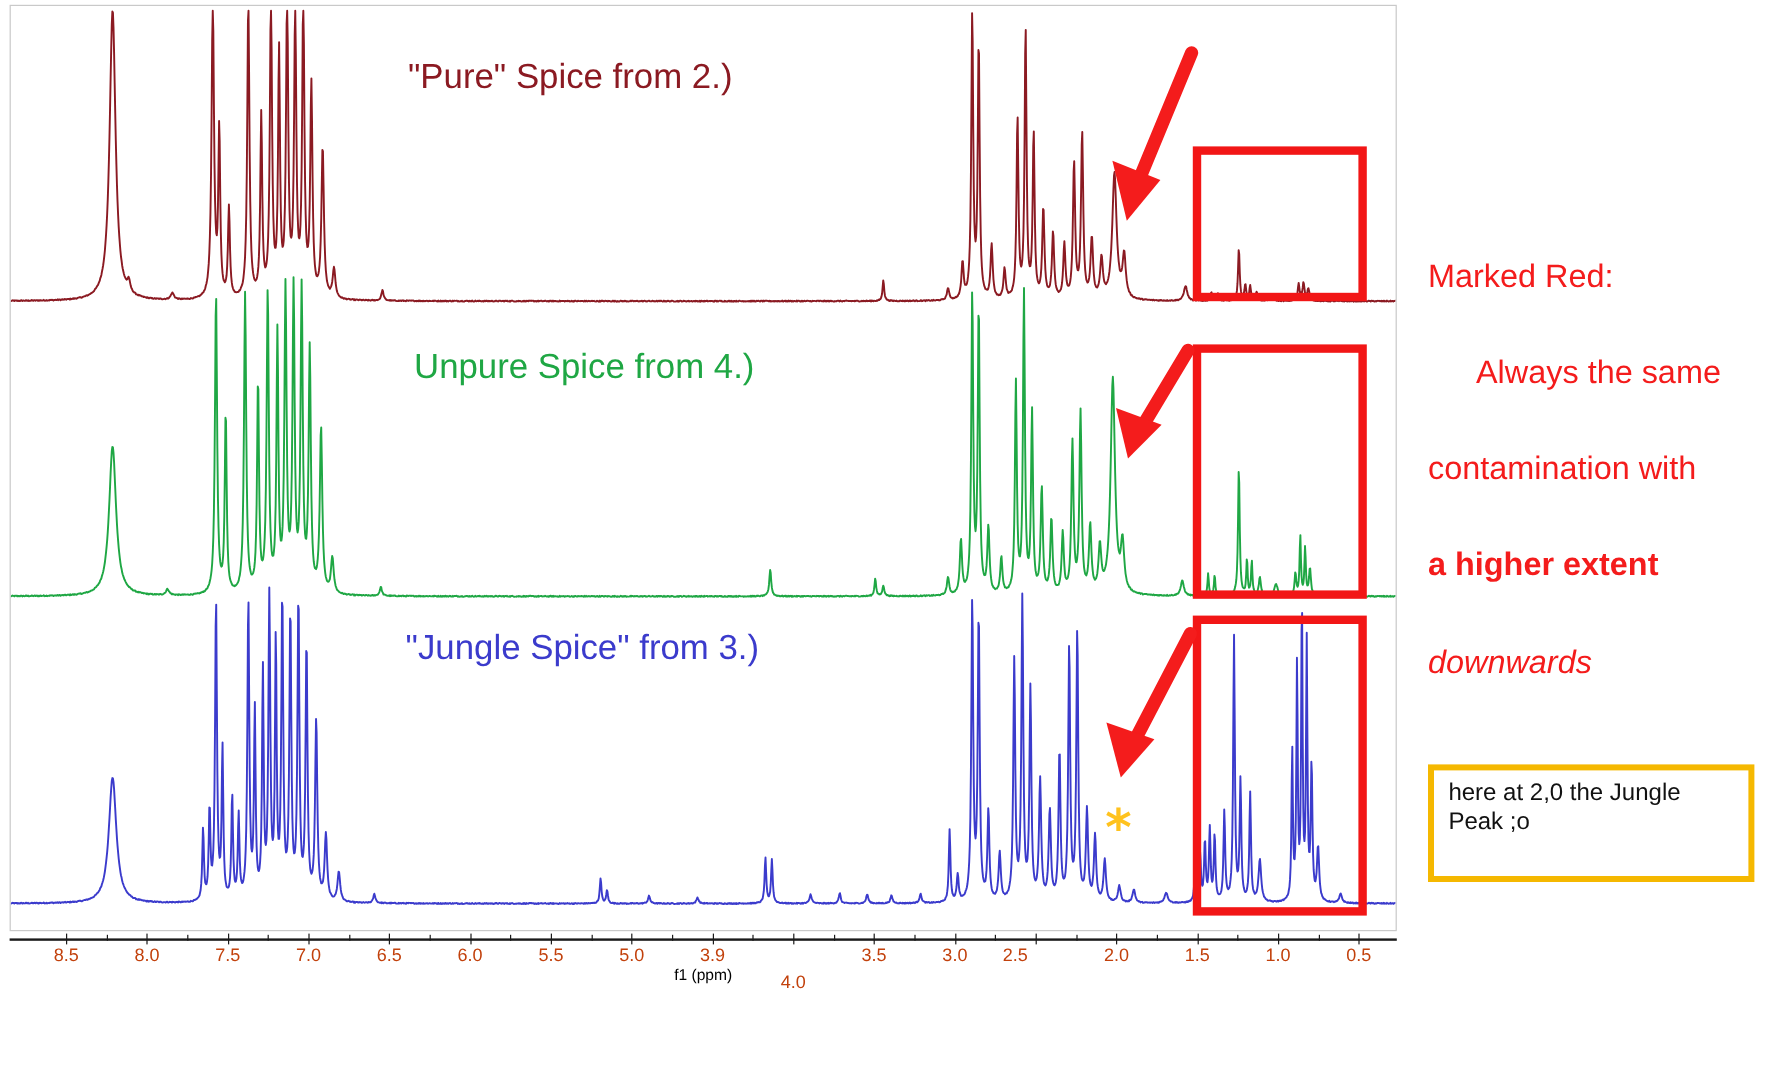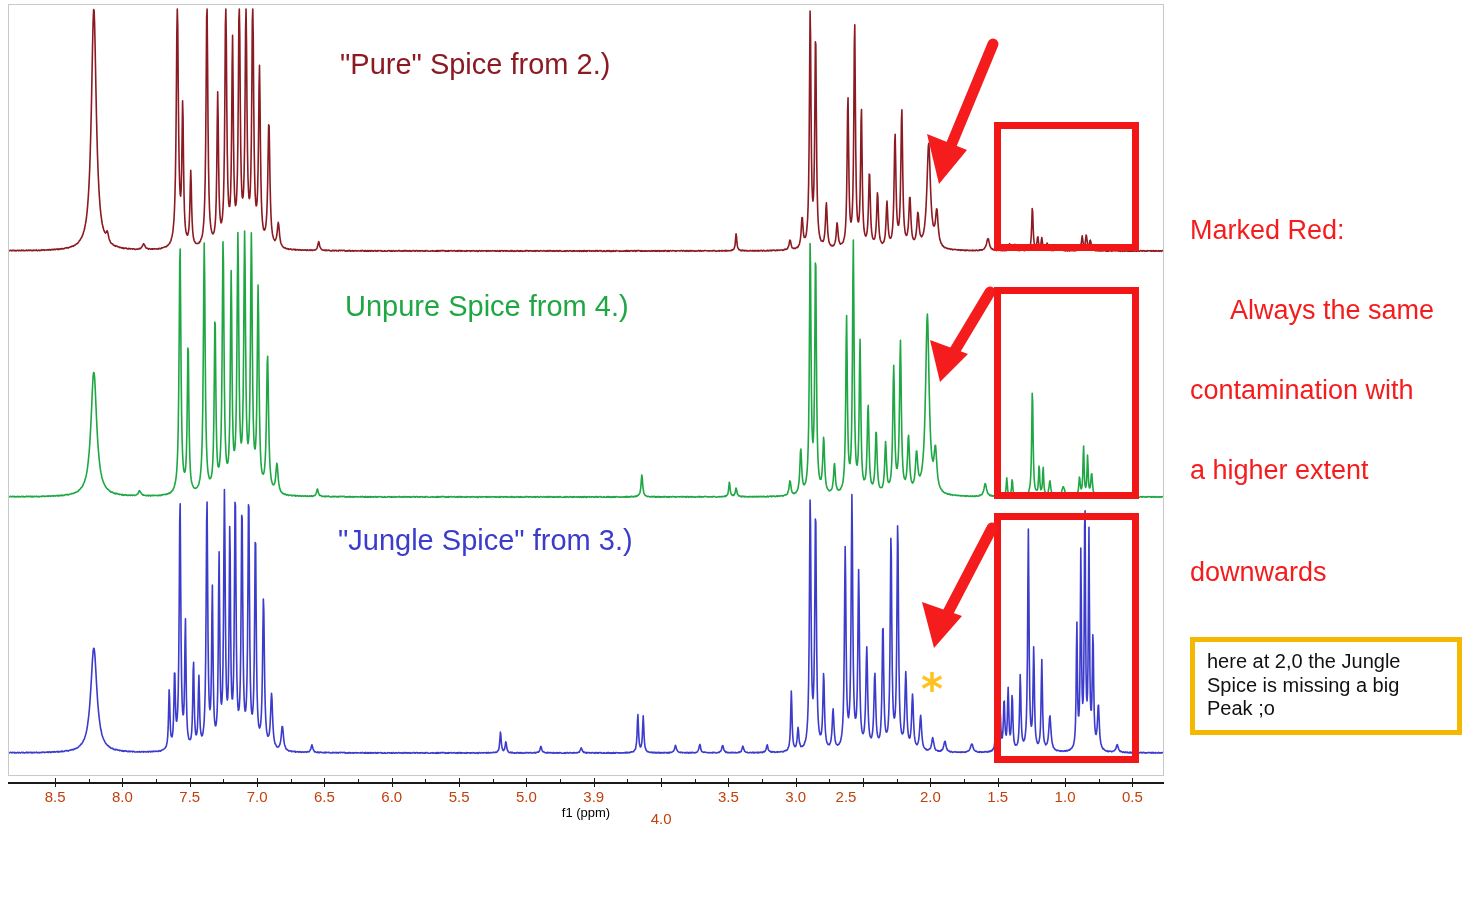--- a/index.html
+++ b/index.html
@@ -138,22 +138,21 @@
         <div class="tick" style="left: 1124.38px;"></div>
         <div class="tick-label" style="left: 1124.38px;">0.5</div>
       </div>
     <div class="axis-title">f1 (ppm)</div>
   </div>
 
 
   <div class="red-note" style="top:215px;">Marked Red:</div>
   <div class="red-note" style="top:295px;margin-left:40px;">Always the same</div>
   <div class="red-note" style="top:375px;">contamination with</div>
-  <div class="red-note" style="top:455px;">a higher extent</div>
-  <div class="red-note" style="top:557px;">downwards</div>
+  <div class="red-note" style="top:455px;font-weight:bold;">a higher extent</div>
+  <div class="red-note" style="top:537px;font-style:italic;">downwards</div>
 
   <div class="yellow-box">
     <p>here at 2,0 the Jungle</p>
-    <p>Spice is missing a big</p>
     <p>Peak ;o</p>
   </div>
 
 </div>
 
 </body></html>

